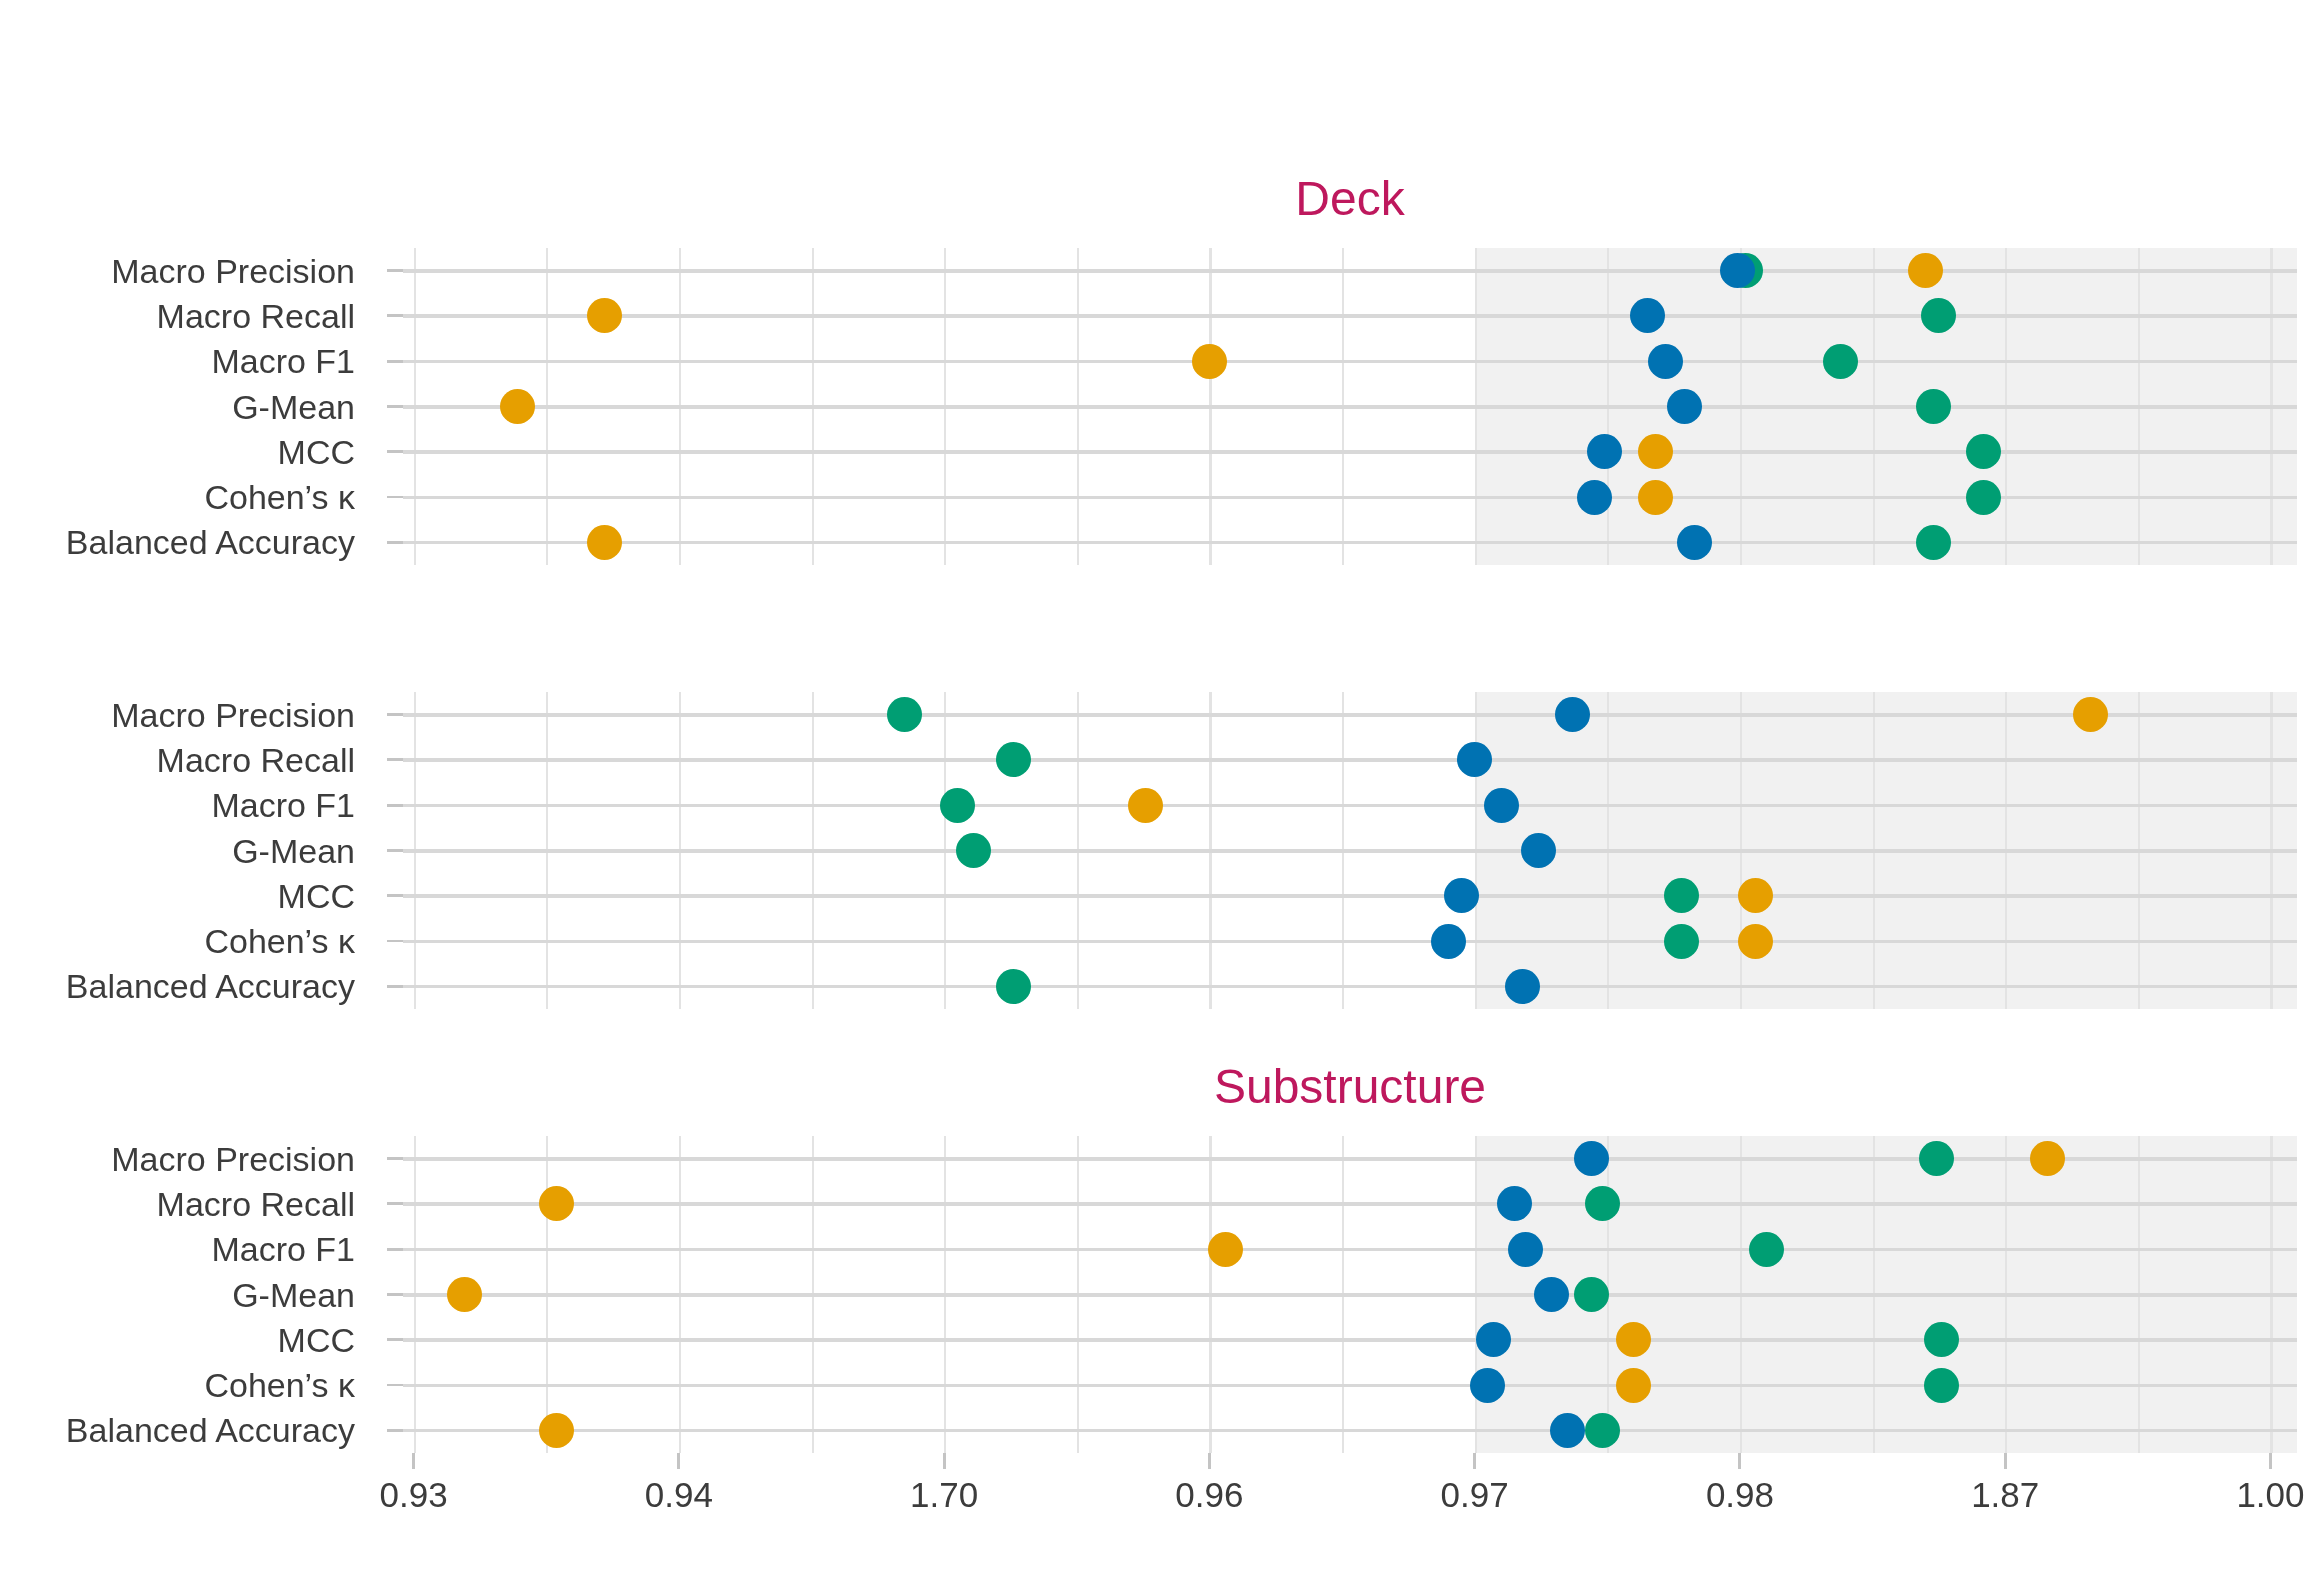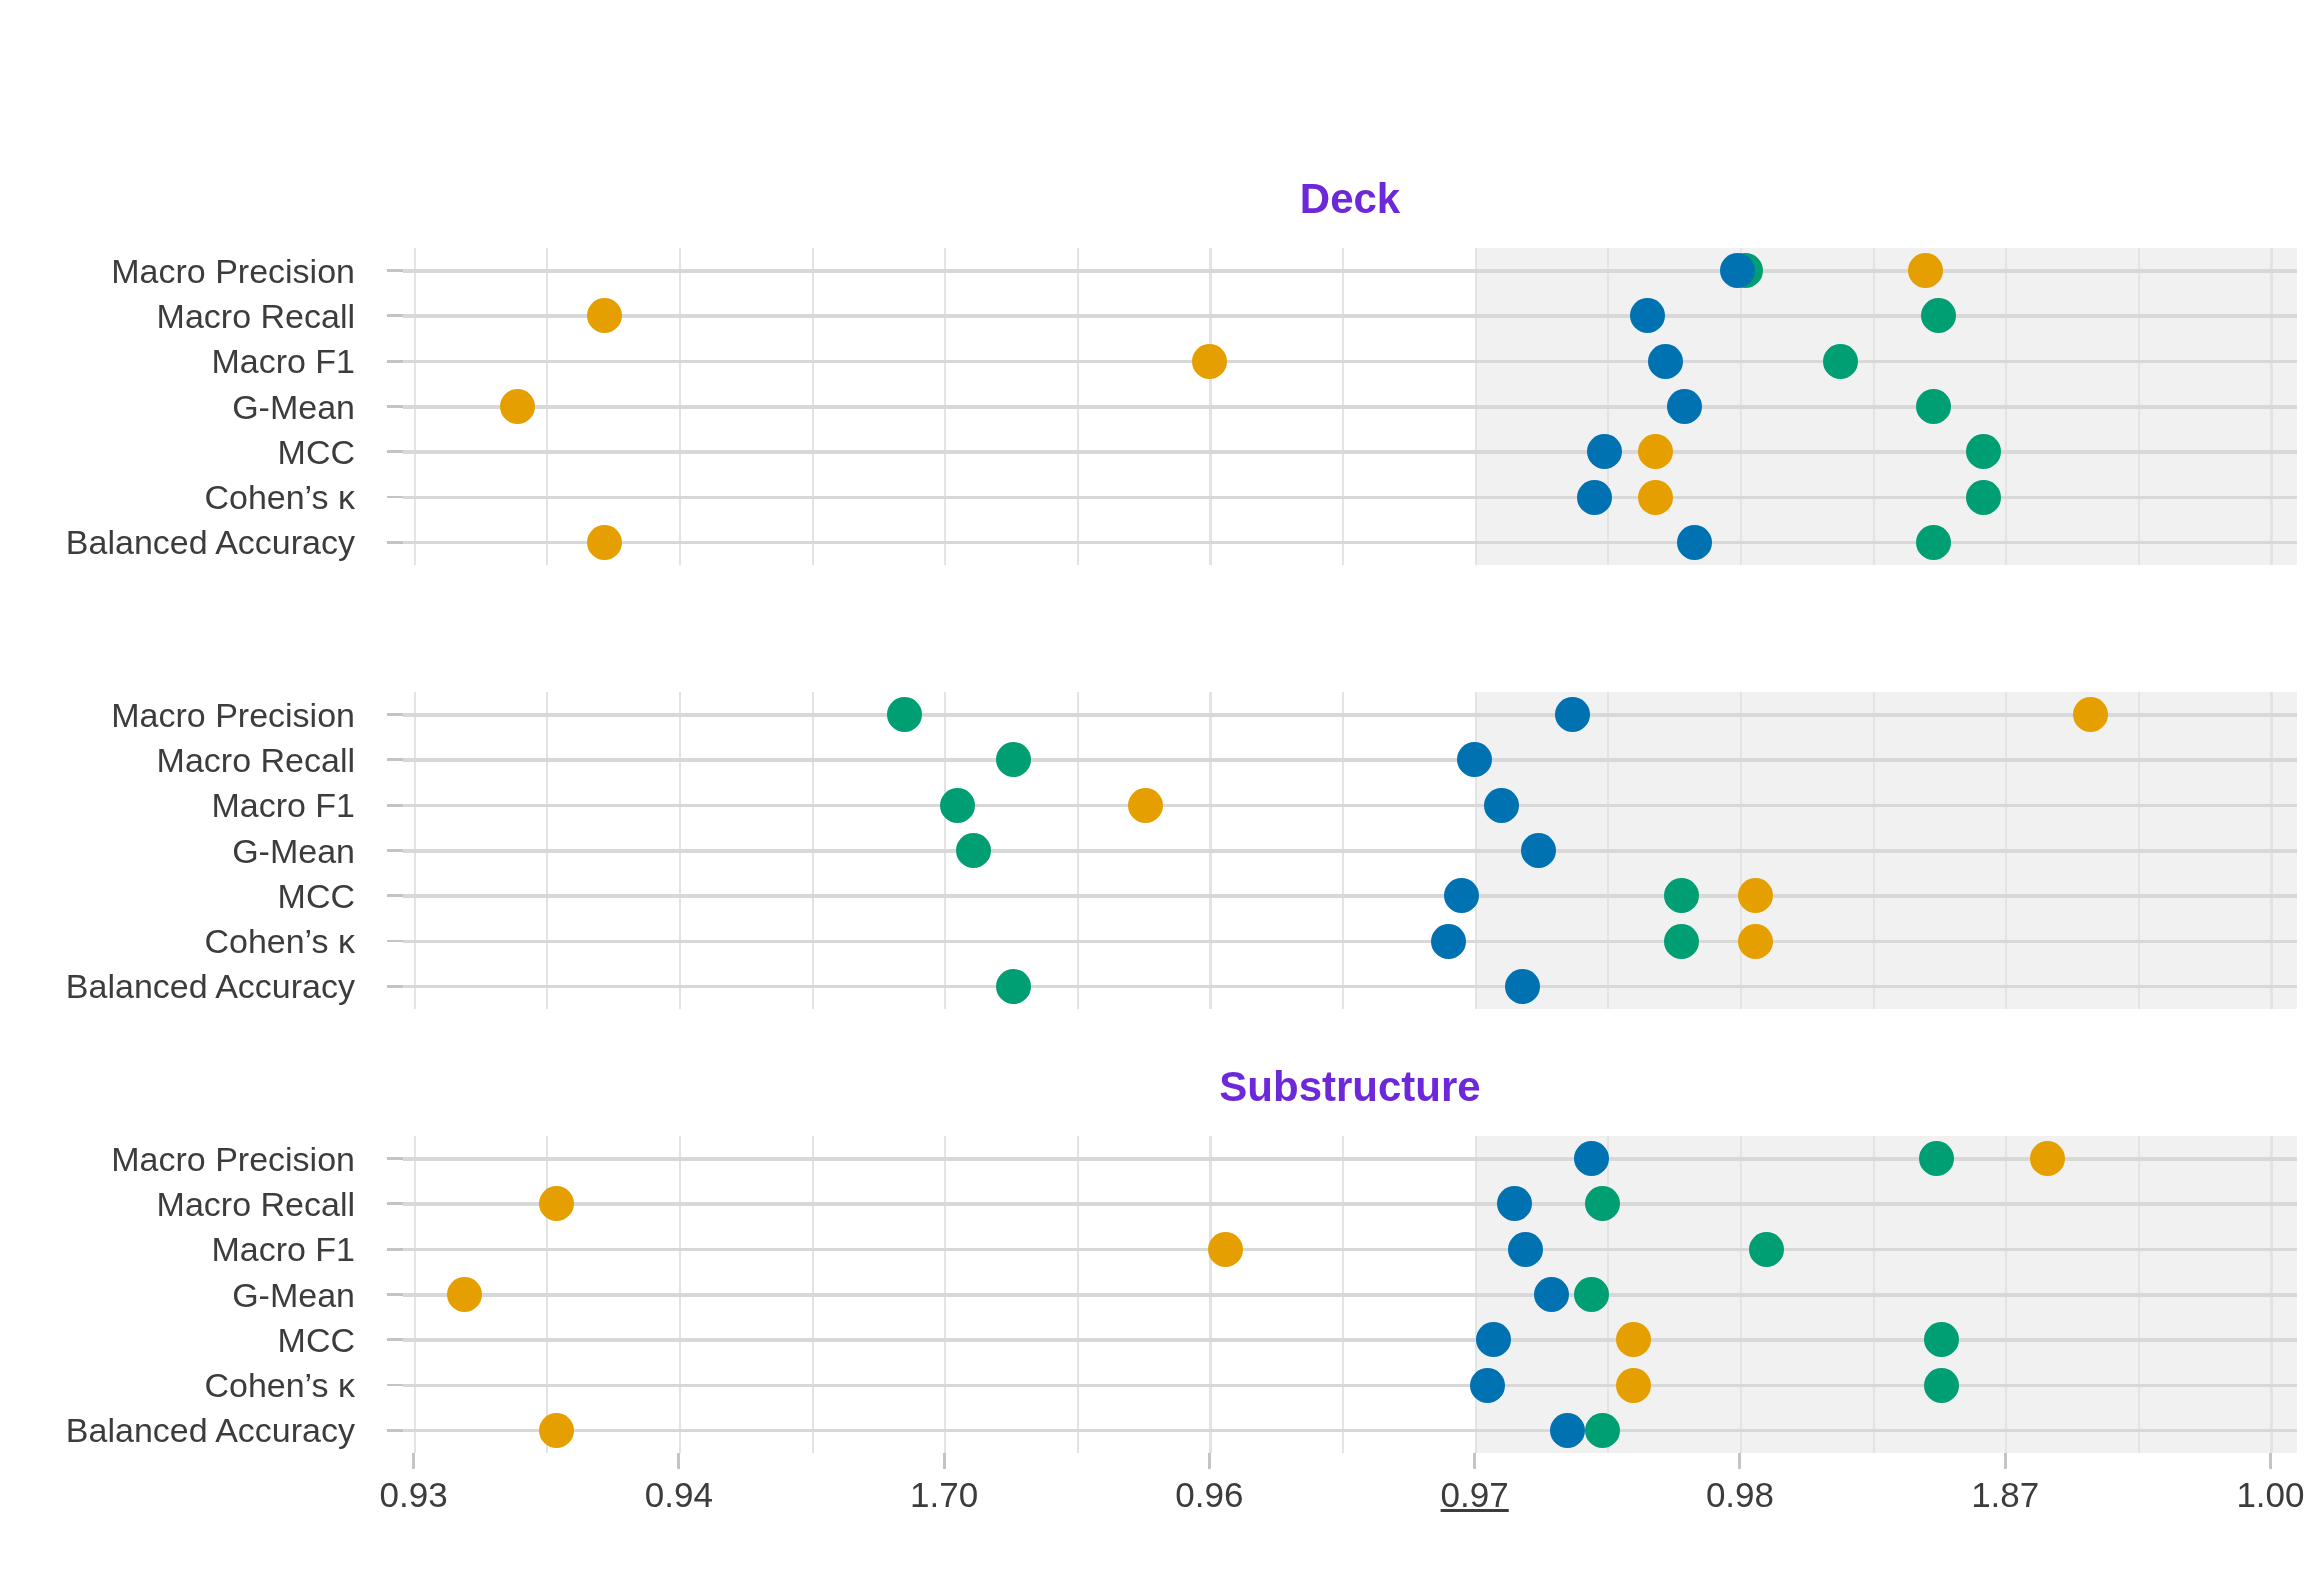--- a/index.html
+++ b/index.html
@@ -7,21 +7,21 @@
   #chart{position:relative;width:2319px;height:1585px;overflow:hidden;background:#fff;}
   
   .legend{position:absolute;left:0;top:4.4px;width:100%;height:47px;display:flex;
     align-items:center;justify-content:center;gap:33px;}
   .legend-title{font-size:39px;color:#141414;margin-right:13px;}
   .legend-item{display:flex;align-items:center;gap:25px;}
   .legend-dot{width:35px;height:35px;border-radius:50%;}
   .legend-label{font-size:39px;color:#141414;}
   
   .panel-title{position:absolute;left:403px;width:1894px;height:52px;line-height:52px;
-    text-align:center;font-size:42px;font-weight:bold;color:#6d28d9;}
+    text-align:center;font-size:48px;font-weight:normal;color:#be185d;}
   .panel{position:absolute;left:403px;width:1894px;height:317px;background:#fff;}
   .band{position:absolute;top:0;bottom:0;background:#f1f1f1;}
   .vgrid{position:absolute;top:0;bottom:0;width:2.2px;background:#e3e3e3;}
   .hline{position:absolute;left:0;right:0;height:3.6px;margin-top:-1.5px;background:#d8d8d8;}
   .dot{position:absolute;width:35px;height:35px;margin:-17.5px 0 0 -17.5px;border-radius:50%;}
   .ytick{position:absolute;left:-16px;width:16px;height:2.9px;margin-top:-1.5px;background:#c4c4c4;}
   .ylabel{position:absolute;left:-397px;width:349px;margin-top:-22px;height:44px;line-height:44px;
     text-align:right;font-size:34px;color:#3c3c3c;white-space:nowrap;}
   
   #xaxis{position:absolute;left:403px;top:1453px;width:1894px;height:131px;}
@@ -38,21 +38,21 @@
   <div id="xaxis">
   <div class="xtick" style="left: 0.560224%;"></div>
       <div class="xtick-label" style="left: 0.560224%;">0.93</div>
       <div class="xtick" style="left: 14.5658%;"></div>
       <div class="xtick-label" style="left: 14.5658%;">0.94</div>
       <div class="xtick" style="left: 28.5714%;"></div>
       <div class="xtick-label" style="left: 28.5714%;">1.70</div>
       <div class="xtick" style="left: 42.577%;"></div>
       <div class="xtick-label" style="left: 42.577%;">0.96</div>
       <div class="xtick" style="left: 56.5826%;"></div>
-      <div class="xtick-label" style="left: 56.5826%; text-decoration: underline;">0.97</div>
+      <div class="xtick-label" style="left: 56.5826%;">0.97</div>
       <div class="xtick" style="left: 70.5882%;"></div>
       <div class="xtick-label" style="left: 70.5882%;">0.98</div>
       <div class="xtick" style="left: 84.5938%;"></div>
       <div class="xtick-label" style="left: 84.5938%;">1.87</div>
       <div class="xtick" style="left: 98.5994%;"></div>
       <div class="xtick-label" style="left: 98.5994%;">1.00</div>
     </div>
 <div class="panel-title" style="top: 173px;">Deck</div>
     <div class="panel" style="top: 248px; height: 317px;">
       <div class="band" style="left: 56.5826%; right: 0%; background: rgb(241, 241, 241);"></div>

